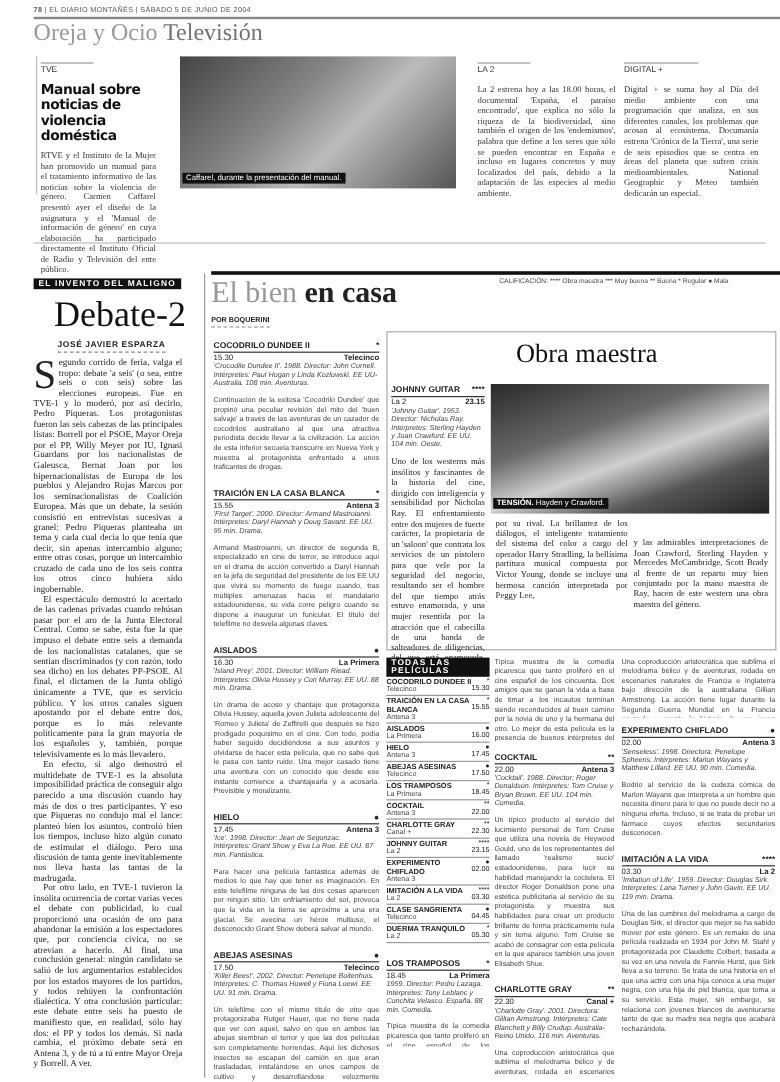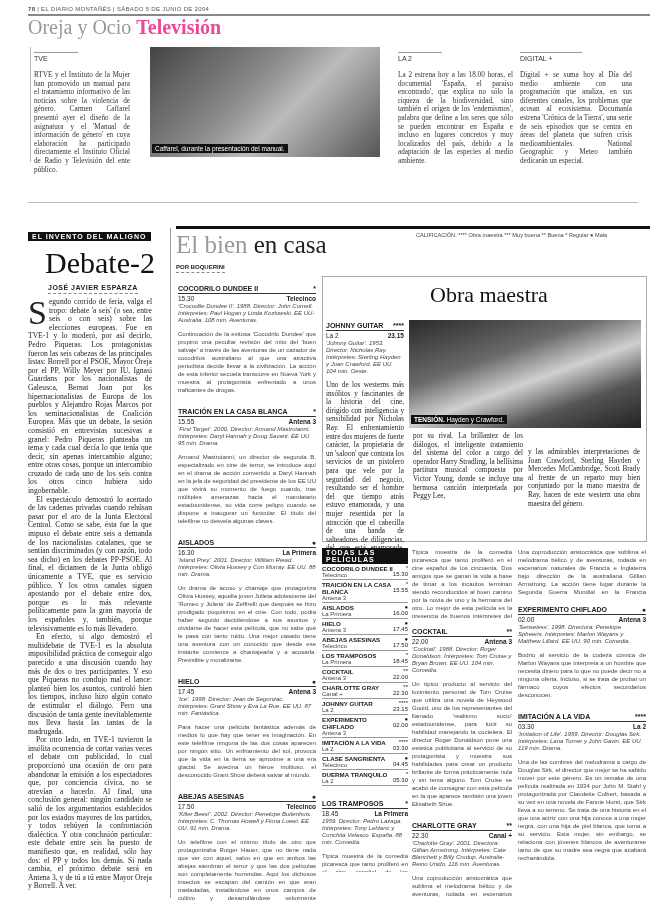--- a/index.html
+++ b/index.html
@@ -1,35 +1,35 @@
 <!DOCTYPE html>
 <html><head>
 <meta charset="utf-8">
 <style>
 *{box-sizing:border-box;margin:0;padding:0}
 body{width:650px;height:902px;background:#fff;font-family:"Liberation Serif",serif;color:#222;position:relative;overflow:hidden}
 .abs{position:absolute}
 .topbar{left:28px;top:4px;width:622px;height:12px;border-bottom:2px solid #888;font-family:"Liberation Sans",sans-serif;font-size:6px;color:#555;line-height:10px;letter-spacing:.3px}
 .section-title{left:28px;top:16px;font-size:20px;color:#999}
-.section-title b{color:#ec4899;font-weight:bold}
+.section-title b{color:#737373;font-weight:normal}
 .kicker{font-family:"Liberation Sans",sans-serif;font-size:7px;color:#333;border-top:1px solid #999;padding-top:2px;display:inline-block;padding-right:30px}
 .hl{font-family:"DejaVu Sans",sans-serif;font-weight:bold;font-size:11.5px;line-height:13px;color:#111;margin-top:3px;letter-spacing:-.4px}
 .body{font-size:7.2px;line-height:8.6px;color:#333;text-align:justify;margin-top:6px}
 .box{border:1px solid #bbb}
 .photo{background:linear-gradient(135deg,#444,#888 40%,#bbb 60%,#555);}
 .caption{position:absolute;left:2px;bottom:4px;background:#111;color:#fff;font-family:"Liberation Sans",sans-serif;font-size:6.5px;padding:1px 3px}
 .sep{height:1px;background:#bbb}
 .invento{left:28px;top:232px;background:#111;color:#fff;font-family:"Liberation Sans",sans-serif;font-weight:bold;font-size:7px;letter-spacing:1px;padding:1px 4px}
 .debate-title{left:45px;top:246px;font-size:30px;color:#111}
 .byline{left:48px;top:284px;font-family:"Liberation Sans",sans-serif;font-size:7px;font-weight:bold;border-bottom:1px dashed #888;padding-bottom:2px;letter-spacing:.5px}
 .col-text{font-size:7.6px;line-height:8.6px;color:#222;text-align:justify}
 .dropcap{float:left;font-size:34px;line-height:26px;margin-right:2px;margin-top:2px}
 .cine-rule{left:176px;top:226px;width:474px;height:3px;background:#111}
 .cine-title{left:176px;top:231px;font-size:25px;color:#999}
-.cine-title b{font-weight:normal;color:#222}
+.cine-title b{font-weight:bold;color:#222}
 .calif{left:416px;top:232px;font-family:"Liberation Sans",sans-serif;font-size:5.6px;color:#444}
 .por{left:176px;top:264px;font-family:"Liberation Sans",sans-serif;font-weight:bold;font-size:6px;border-bottom:1px dashed #888;padding-bottom:2px}
 .movie .mt{font-family:"Liberation Sans",sans-serif;font-weight:bold;font-size:7px;border-bottom:1px solid #333;display:flex;justify-content:space-between;padding-bottom:1px}
 .movie .meta{font-family:"Liberation Sans",sans-serif;font-size:6.5px;display:flex;justify-content:space-between;margin-top:1px}
 .movie .meta .ch{font-weight:bold}
 .movie .cred{font-family:"Liberation Sans",sans-serif;font-style:italic;font-size:6px;line-height:7px;color:#444;margin-top:1px}
 .movie .desc{font-family:"Liberation Sans",sans-serif;font-size:6px;line-height:8px;color:#444;margin-top:6px;text-align:justify}
 .movie{margin-bottom:14px}
 .obra-box{left:322px;top:276px;width:325px;height:266px;border:1px solid #aaa}
 .obra-title{left:430px;top:282px;font-size:22px;color:#111}
@@ -51,20 +51,21 @@
   <span>EL DIARIO MONTAÑÉS</span> |
   <span>SÁBADO 5 DE JUNIO DE 2004</span>
 </div>
 <div class="abs section-title">
   <span>Oreja y Ocio</span>
   <b>Televisión</b>
 </div>
 
 <div class="abs box" style="left:30px;top:47px;width:100px;height:115px;border:none;border-left:1px solid #bbb;padding-left:3px">
   <div class="kicker">TVE</div>
+  <div class="hl">Manual sobre noticias de violencia doméstica</div>
   <div class="body">RTVE y el Instituto de la Mujer han promovido un manual para el tratamiento informativo de las noticias sobre la violencia de género. Carmen Caffarel presentó ayer el diseño de la asignatura y el 'Manual de información de género' en cuya elaboración ha participado directamente el Instituto Oficial de Radio y Televisión del ente público.</div>
 </div>
 <div class="abs photo" style="left:150px;top:47px;width:230px;height:110px">
   <div class="caption">Caffarel, durante la presentación del manual.</div>
 </div>
 
 <div class="abs" style="left:398px;top:47px;width:115px">
   <div class="kicker">LA 2</div>
   <div class="body">La 2 estrena hoy a las 18.00 horas, el documental 'España, el paraíso encontrado', que explica no sólo la riqueza de la biodiversidad, sino también el origen de los 'endemismos', palabra que define a los seres que sólo se pueden encontrar en España e incluso en lugares concretos y muy localizados del país, debido a la adaptación de las especies al medio ambiente.</div>
 </div>

